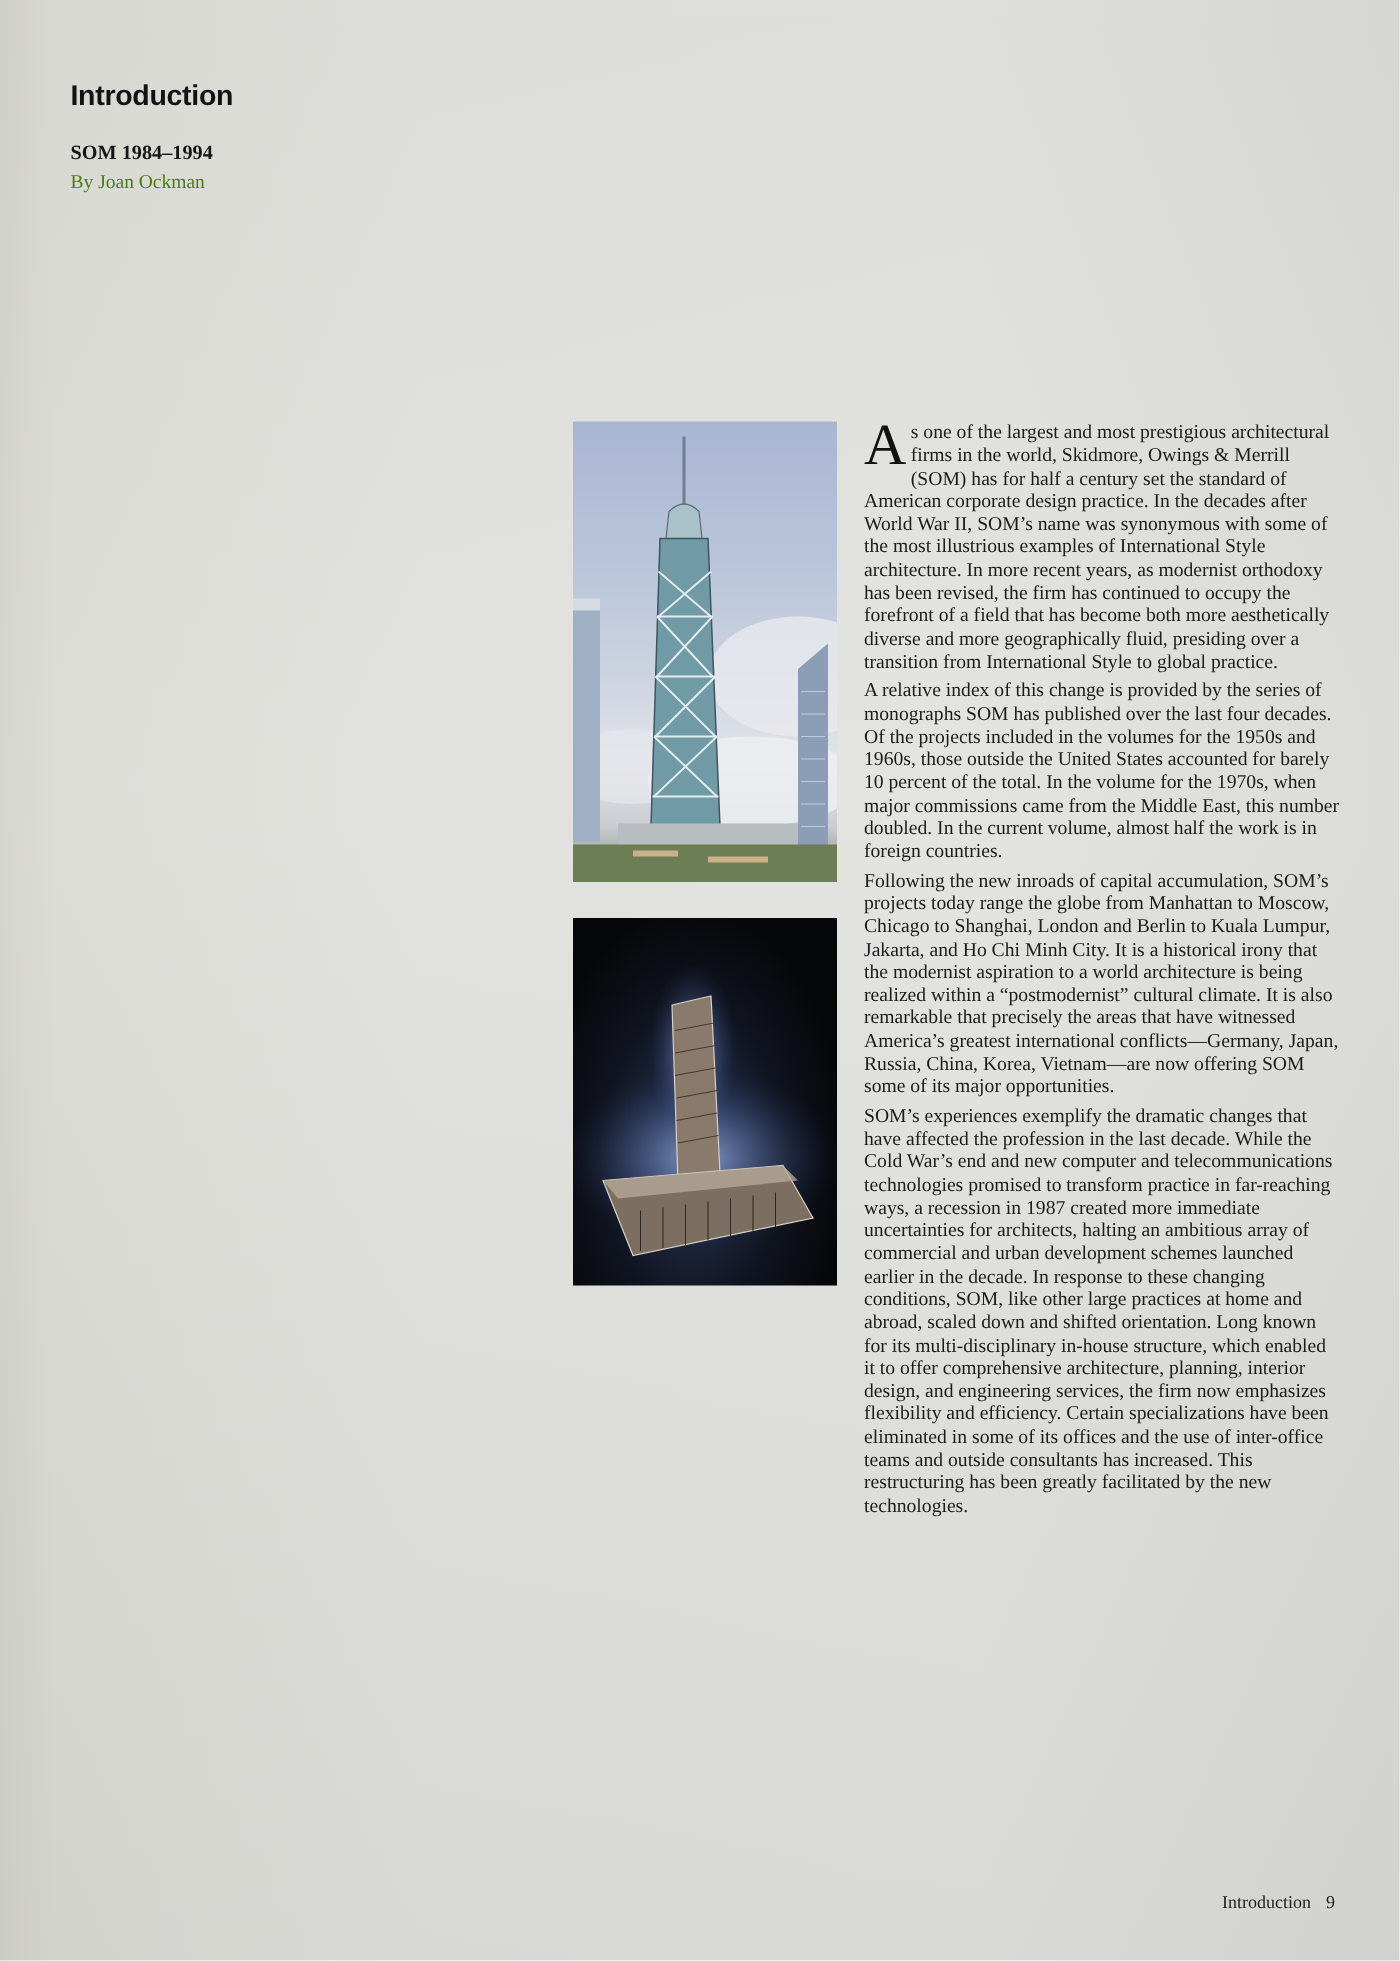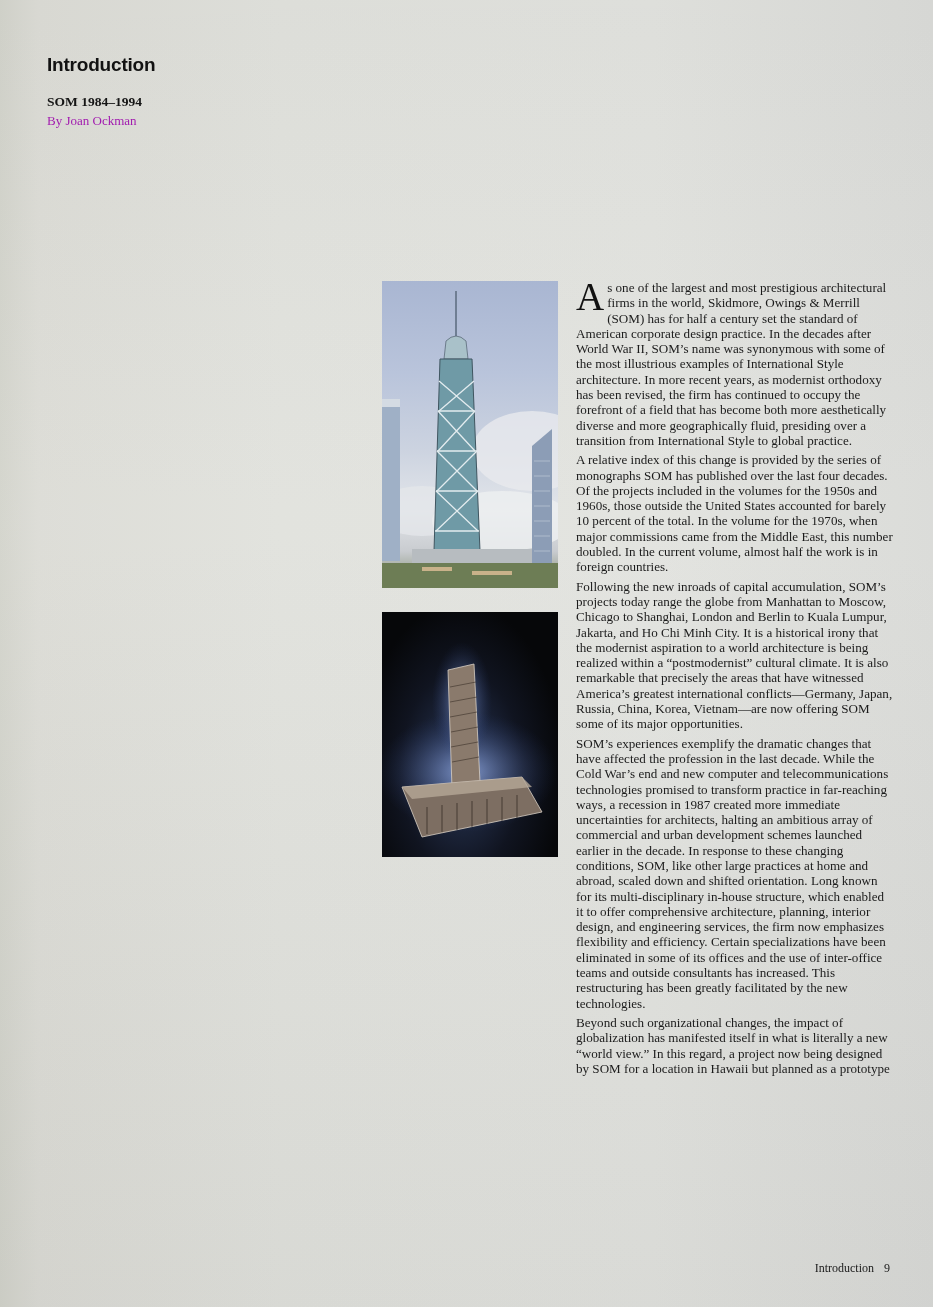--- a/index.html
+++ b/index.html
@@ -15,21 +15,21 @@
   }
   .header { position: absolute; left: 47px; top: 54px; }
   .section-title {
     font-family: "Liberation Sans", "DejaVu Sans", sans-serif;
     font-weight: bold; font-size: 19px; letter-spacing: -0.2px; color: #121212; margin: 0;
   }
   .subtitle {
     font-family: Liberation Serif, serif;
     font-weight: bold; font-size: 13.5px; color: #151515; margin: 18px 0 0 0;
   }
-  .byline { font-size: 13px; color: #a21caf; margin: 3px 0 0 0; }
+  .byline { font-size: 13px; color: #4d7c0f; margin: 3px 0 0 0; }
 
   .figure {
     position: absolute; left: 382px; width: 176px; overflow: hidden;
   }
   .fig-tower { top: 281px; height: 307px;
     background: linear-gradient(180deg, #a9b6d2 0%, #b9c4db 30%, #ccd3e0 55%, #e3e6ea 75%, #c9ccd0 88%, #7e8a6e 100%);
   }
   .fig-night { top: 612px; height: 245px;
     background: radial-gradient(ellipse at 45% 65%, #2b3a5c 0%, #101420 45%, #060709 75%);
   }
@@ -141,18 +141,17 @@
   </svg>
 </div>
 
 <div class="body-col">
   <p>
     <span class="dropcap">A</span><span>s one of the largest and most prestigious architectural firms in the world, Skidmore, Owings &amp; Merrill (SOM) has for half a century set the standard of American corporate design practice. In the decades after World War II, SOM’s name was synonymous with some of the most illustrious examples of International Style architecture. In more recent years, as modernist orthodoxy has been revised, the firm has continued to occupy the forefront of a field that has become both more aesthetically diverse and more geographically fluid, presiding over a transition from International Style to global practice.</span>
   </p>
   <p>A relative index of this change is provided by the series of monographs SOM has published over the last four decades. Of the projects included in the volumes for the 1950s and 1960s, those outside the United States accounted for barely 10 percent of the total. In the volume for the 1970s, when major commissions came from the Middle East, this number doubled. In the current volume, almost half the work is in foreign countries.</p>
   <p>Following the new inroads of capital accumulation, SOM’s projects today range the globe from Manhattan to Moscow, Chicago to Shanghai, London and Berlin to Kuala Lumpur, Jakarta, and Ho Chi Minh City. It is a historical irony that the modernist aspiration to a world architecture is being realized within a “postmodernist” cultural climate. It is also remarkable that precisely the areas that have witnessed America’s greatest international conflicts—Germany, Japan, Russia, China, Korea, Vietnam—are now offering SOM some of its major opportunities.</p>
   <p>SOM’s experiences exemplify the dramatic changes that have affected the profession in the last decade. While the Cold War’s end and new computer and telecommunications technologies promised to transform practice in far-reaching ways, a recession in 1987 created more immediate uncertainties for architects, halting an ambitious array of commercial and urban development schemes launched earlier in the decade. In response to these changing conditions, SOM, like other large practices at home and abroad, scaled down and shifted orientation. Long known for its multi-disciplinary in-house structure, which enabled it to offer comprehensive architecture, planning, interior design, and engineering services, the firm now emphasizes flexibility and efficiency. Certain specializations have been eliminated in some of its offices and the use of inter-office teams and outside consultants has increased. This restructuring has been greatly facilitated by the new technologies.</p>
-  <p>Beyond such organizational changes, the impact of globalization has manifested itself in what is literally a new “world view.”  In this regard, a project now being designed by SOM for a location in Hawaii but planned as a prototype</p>
 </div>
 
 <div class="footer">
   <span>Introduction</span><span class="page-num">9</span>
 </div>
 
 </body></html>

